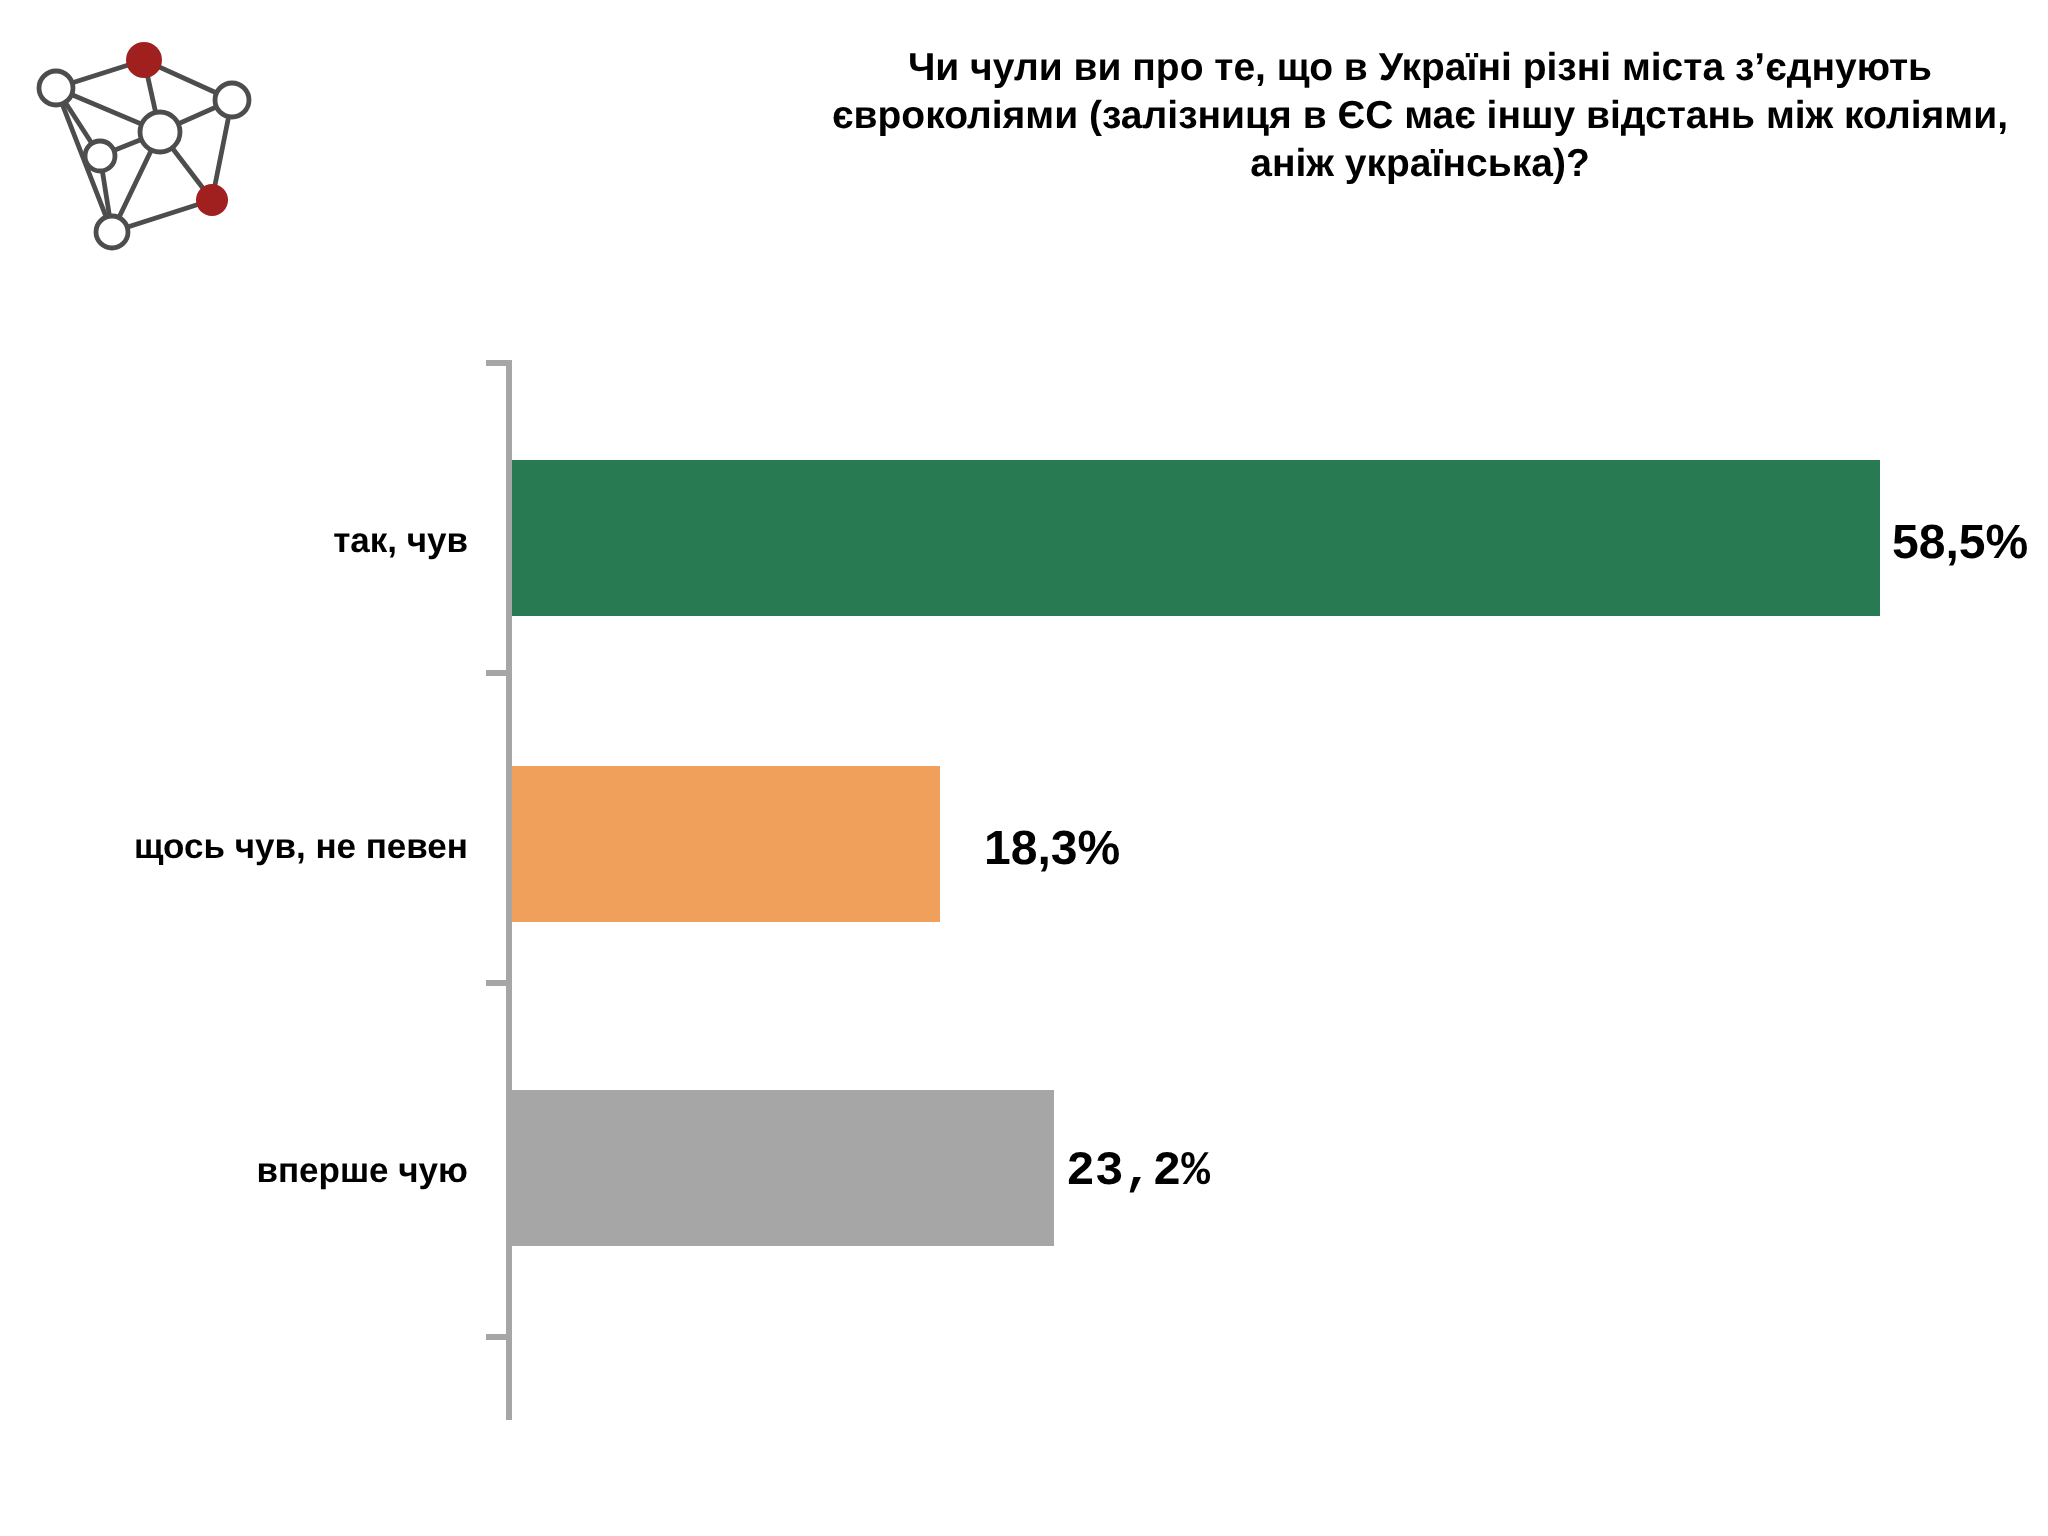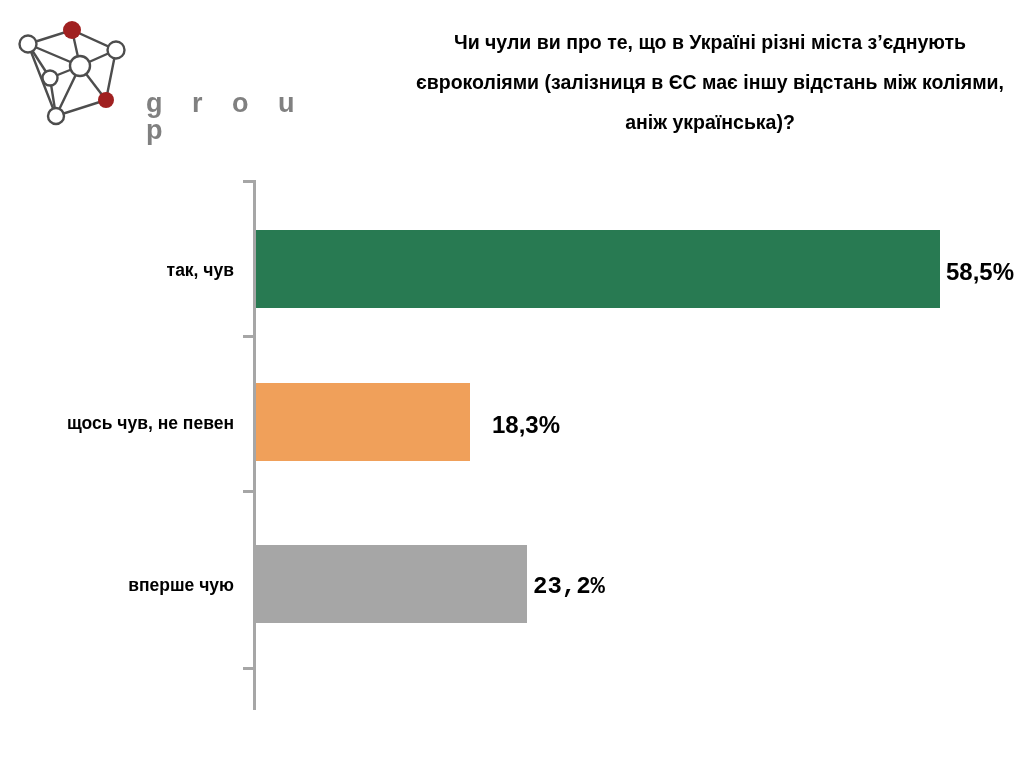--- a/index.html
+++ b/index.html
@@ -61,21 +61,21 @@
 
   .title {
     position: absolute;
     left: 400px;
     top: 22px;
     width: 620px;
     text-align: center;
     font-size: 19.5px;
     font-weight: bold;
     color: #000000;
-    line-height: 40px;
+    line-height: 24px;
   }
 
   
   .chart {
     position: absolute;
     left: 0;
     top: 140px;
     width: 1024px;
     height: 628px;
   }
@@ -145,21 +145,20 @@
         </g>
         <circle cx="60" cy="14" r="9" fill="#a02020"></circle>
         <circle cx="104" cy="34" r="8.5" fill="#ffffff" stroke="#4d4d4d" stroke-width="2.4"></circle>
         <circle cx="94" cy="84" r="8" fill="#a02020"></circle>
         <circle cx="16" cy="28" r="8.5" fill="#ffffff" stroke="#4d4d4d" stroke-width="2.4"></circle>
         <circle cx="44" cy="100" r="8" fill="#ffffff" stroke="#4d4d4d" stroke-width="2.4"></circle>
         <circle cx="68" cy="50" r="10" fill="#ffffff" stroke="#4d4d4d" stroke-width="2.4"></circle>
         <circle cx="38" cy="62" r="7.5" fill="#ffffff" stroke="#4d4d4d" stroke-width="2.4"></circle>
       </svg>
     </div>
-    <div class="logo-sub">g r o u p</div>
   </div>
 
   <div class="title">Чи чули ви про те, що в Україні різні міста з’єднують євроколіями (залізниця в ЄС має іншу відстань між коліями, аніж українська)?</div>
 </div>
 
 <div class="chart">
 
   <div class="axis-line"></div>
 
   <div class="tick" style="top:40px;"></div>

